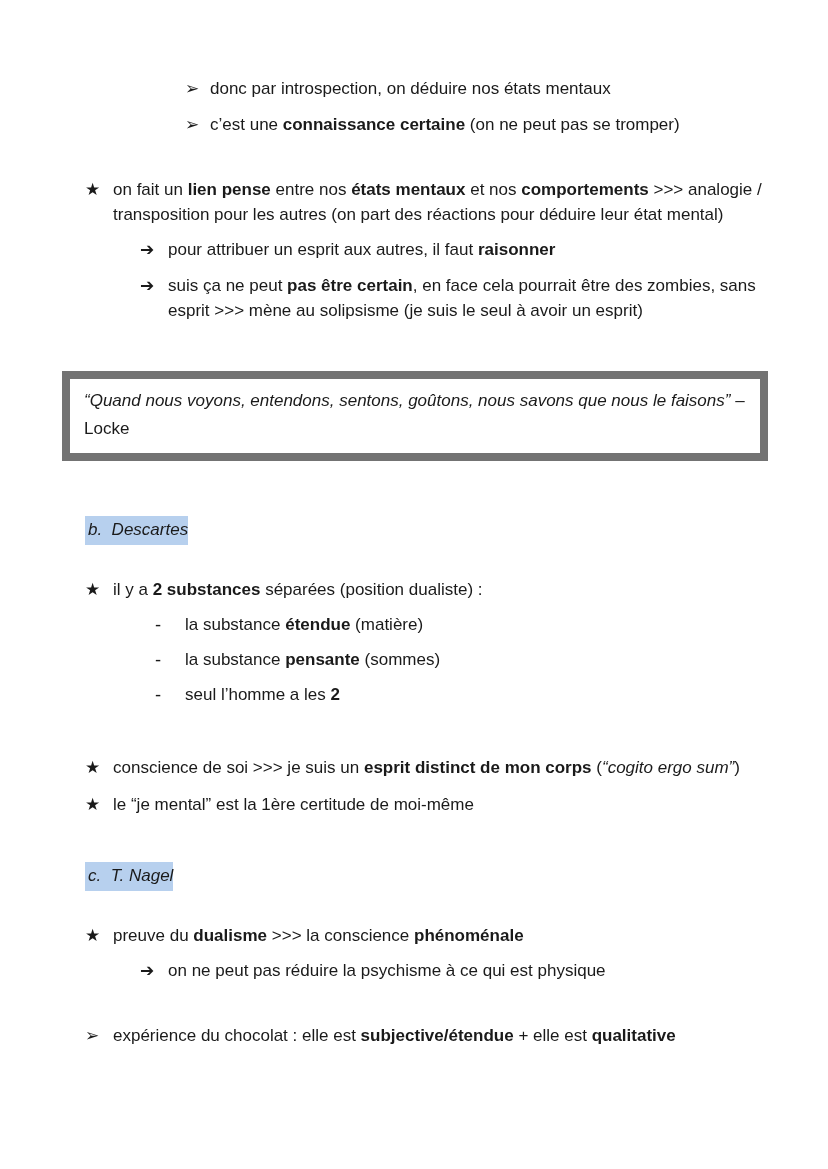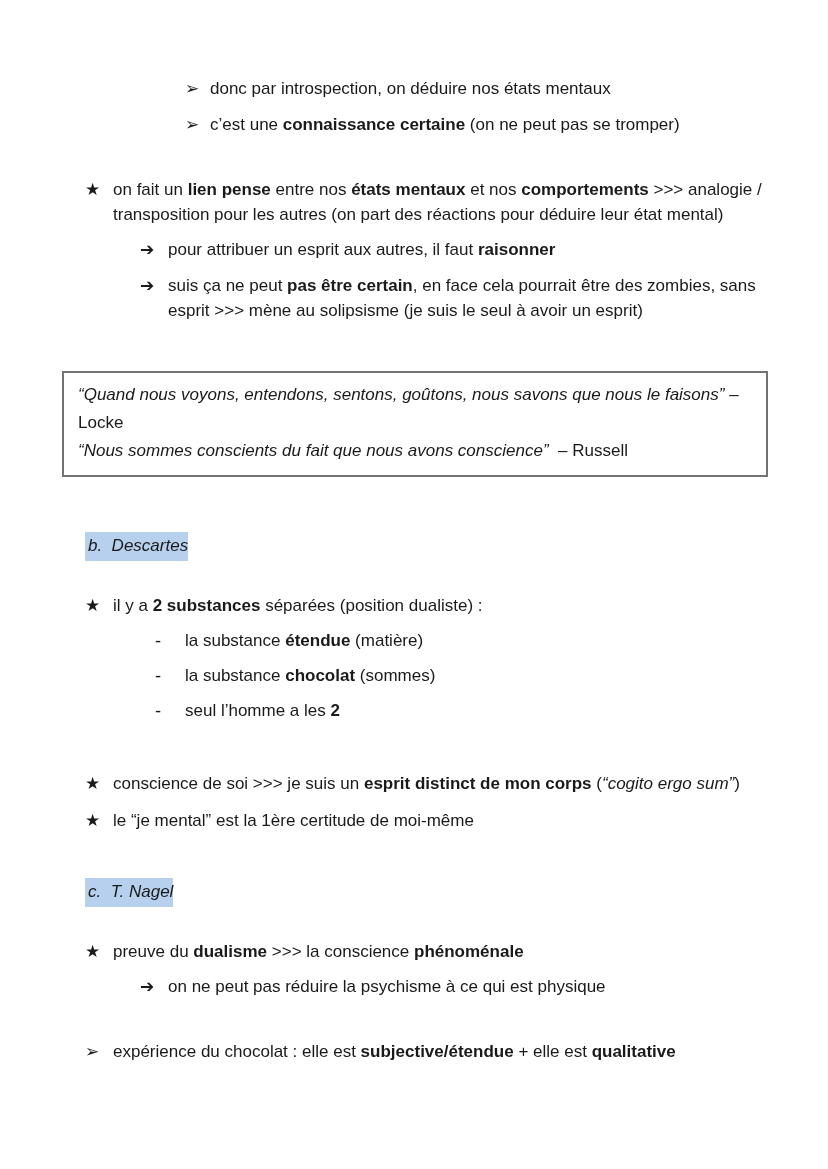--- a/index.html
+++ b/index.html
@@ -33,21 +33,21 @@
   .gap-11 { margin-top:11px; }
   .gap-12 { margin-top:12px; }
   .gap-32 { margin-top:32px; }
   .gap-40 { margin-top:40px; }
   .gap-45 { margin-top:45px; }
   .gap-48 { margin-top:48px; }
   .gap-55 { margin-top:55px; }
 
   .quote-box {
     margin:48px 0 0 -23px;
-    border:2px solid #737373;
+    border:8px solid #737373;
     padding:8px 14px 10px 14px;
   }
   .quote { line-height:28px; white-space:pre-wrap; }
 
   .heading { line-height:26px; }
   .heading .hl {
     display:inline-block;
     background:#b7d0ee;
     font-style:italic;
     padding:1px 0 2px 3px;
@@ -77,39 +77,38 @@
     <span class="marker m-arrow">➔</span>
     <span class="text"><span>pour attribuer un esprit aux autres, il faut </span><span class="b">raisonner</span></span>
   </div>
   <div class="line indent-arrow gap-11">
     <span class="marker m-arrow">➔</span>
     <span class="text"><span>suis ça ne peut </span><span class="b">pas être certain</span><span>, en face cela pourrait être des zombies, sans esprit &gt;&gt;&gt; mène au solipsisme (je suis le seul à avoir un esprit)</span></span>
   </div>
 
   <div class="quote-box">
     <p class="quote"><span class="i">“Quand nous voyons, entendons, sentons, goûtons, nous savons que nous le faisons”</span><span> – Locke</span></p>
-    <p class="quote"><span class="i">“Nous sommes conscients du fait que nous avons conscience”</span><span>  – Russell</span></p>
   </div>
 
   <div class="heading gap-55">
     <span class="hl">b.  Descartes</span>
   </div>
 
   <div class="line gap-32">
     <span class="marker m-star">★</span>
     <span class="text"><span>il y a </span><span class="b">2 substances</span><span> séparées (position dualiste) :</span></span>
   </div>
 
   <div class="line indent-dash gap-10">
     <span class="marker m-dash">-</span>
     <span class="text"><span>la substance </span><span class="b">étendue</span><span> (matière)</span></span>
   </div>
   <div class="line indent-dash gap-10">
     <span class="marker m-dash">-</span>
-    <span class="text"><span>la substance </span><span class="b">chocolat</span><span> (sommes)</span></span>
+    <span class="text"><span>la substance </span><span class="b">pensante</span><span> (sommes)</span></span>
   </div>
   <div class="line indent-dash gap-10">
     <span class="marker m-dash">-</span>
     <span class="text"><span>seul l’homme a les </span><span class="b">2</span></span>
   </div>
 
   <div class="line gap-48">
     <span class="marker m-star">★</span>
     <span class="text"><span>conscience de soi &gt;&gt;&gt; je suis un </span><span class="b">esprit distinct de mon corps</span><span> (</span><span class="i">“cogito ergo sum”</span><span>)</span></span>
   </div>

